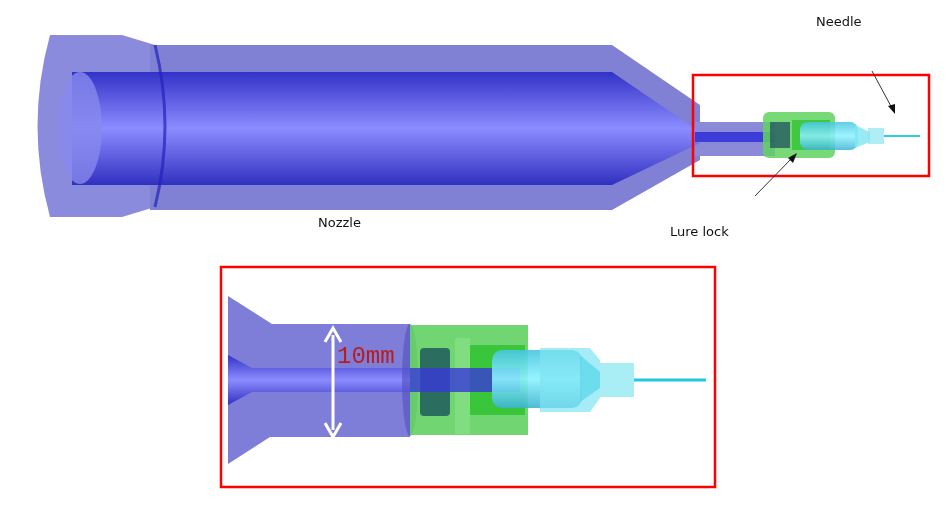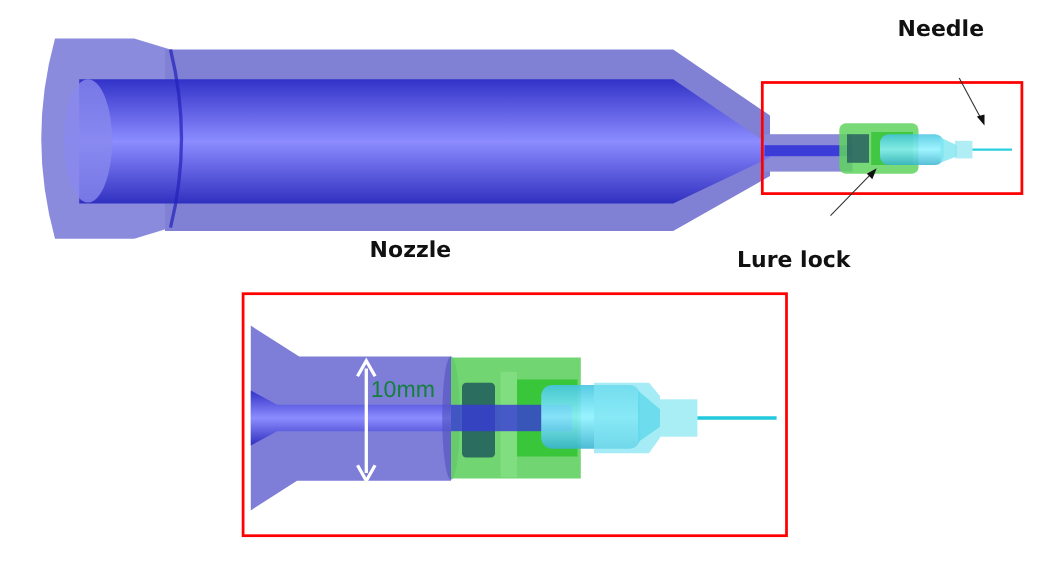--- a/index.html
+++ b/index.html
@@ -1,21 +1,21 @@
 <!DOCTYPE html>
 <html><head>
 <meta charset="utf-8">
 <style>
   html, body { margin:0; padding:0; background:#ffffff; }
   body { width:950px; height:512px; position:relative; overflow:hidden; font-family:"DejaVu Sans", sans-serif; }
-  .label { position:absolute; font-weight:bold; color:#111; font-size:20px; white-space:nowrap; }
-  #lbl-nozzle { left:336px; top:215px; }
+  .label { position:absolute; font-weight:normal; color:#111; font-size:13px; white-space:nowrap; }
+  #lbl-nozzle { left:318px; top:215px; }
   #lbl-lure { left:670px; top:224px; }
   #lbl-needle { left:816px; top:14px; }
-  .dim { position:absolute; left:337px; top:343px; color:#15803d; font-size:21px; font-family:Liberation Sans, sans-serif; }
+  .dim { position:absolute; left:337px; top:343px; color:#b91c1c; font-size:24px; font-family:Liberation Mono, monospace; }
   svg { position:absolute; left:0; top:0; }
 </style>
 </head>
 <body>
 
 <svg width="950" height="512" viewBox="0 0 950 512">
   <defs>
     <linearGradient id="innerG" x1="0" y1="0" x2="0" y2="1">
       <stop offset="0" stop-color="#3232c8"></stop>
       <stop offset="0.5" stop-color="#8c8cff"></stop>

